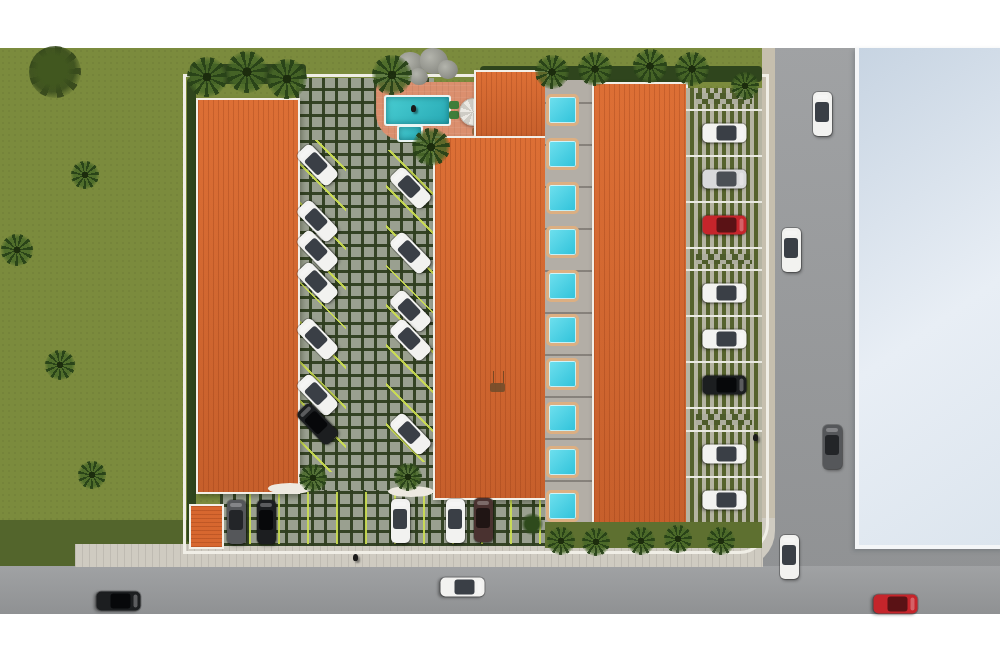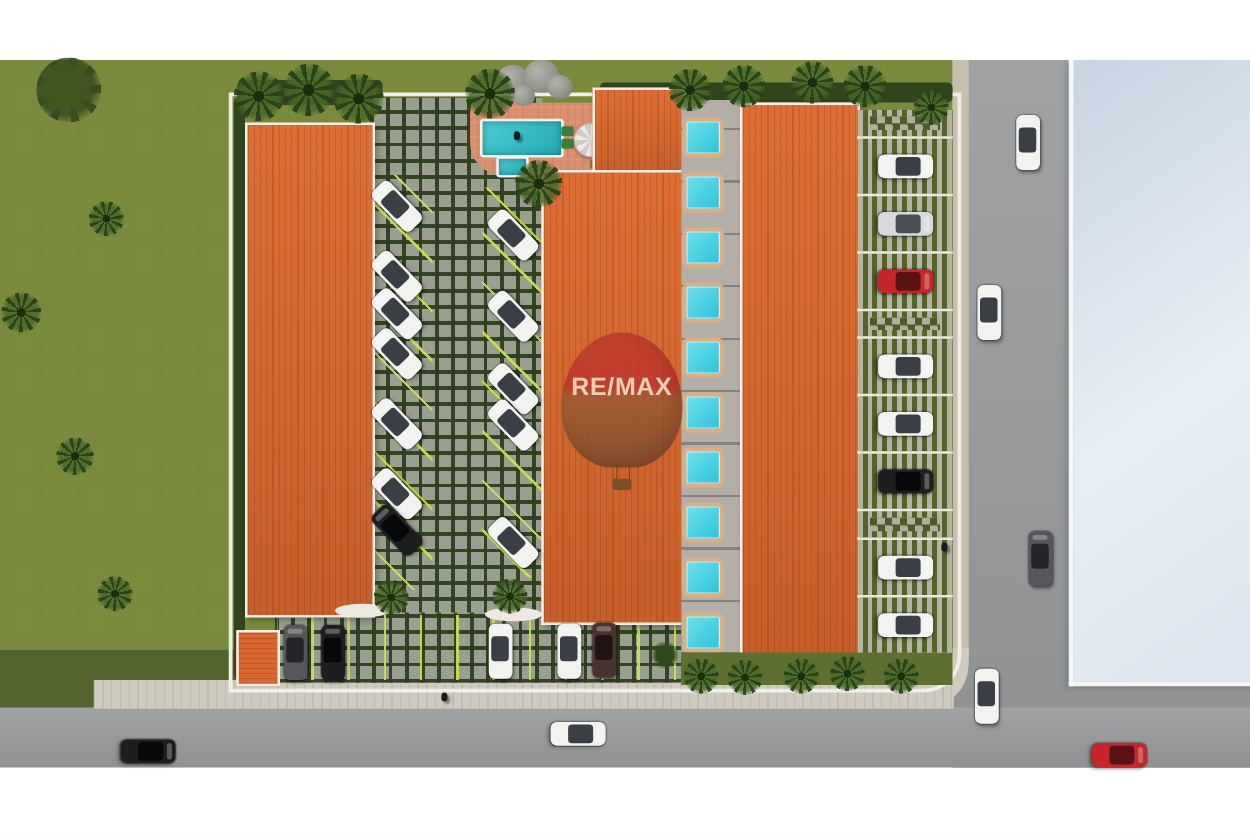--- a/index.html
+++ b/index.html
@@ -282,19 +282,16 @@
       <div class="obj palm" style="left: 582px; top: 528px; width: 28px; height: 28px;"></div>
       <div class="obj palm" style="left: 627px; top: 527px; width: 28px; height: 28px;"></div>
       <div class="obj palm" style="left: 664px; top: 525px; width: 28px; height: 28px;"></div>
       <div class="obj palm" style="left: 707px; top: 527px; width: 28px; height: 28px;"></div>
       <div class="obj bush" style="left: 521px; top: 513px; width: 22px; height: 22px;"></div>
       <div class="obj ped" style="left: 353px; top: 554px; width: 5px; height: 7px;"></div>
       <div class="obj ped" style="left: 753px; top: 434px; width: 5px; height: 7px;"></div>
       <div class="obj ped" style="left: 411px; top: 105px; width: 5px; height: 7px;"></div>
     </div>
   <div class="balloon">
-    <div class="envelope">
-      <span>RE/MAX</span>
-    </div>
     <div class="ropes"></div>
     <div class="basket"></div>
   </div>
 </div>
 
 </body></html>

